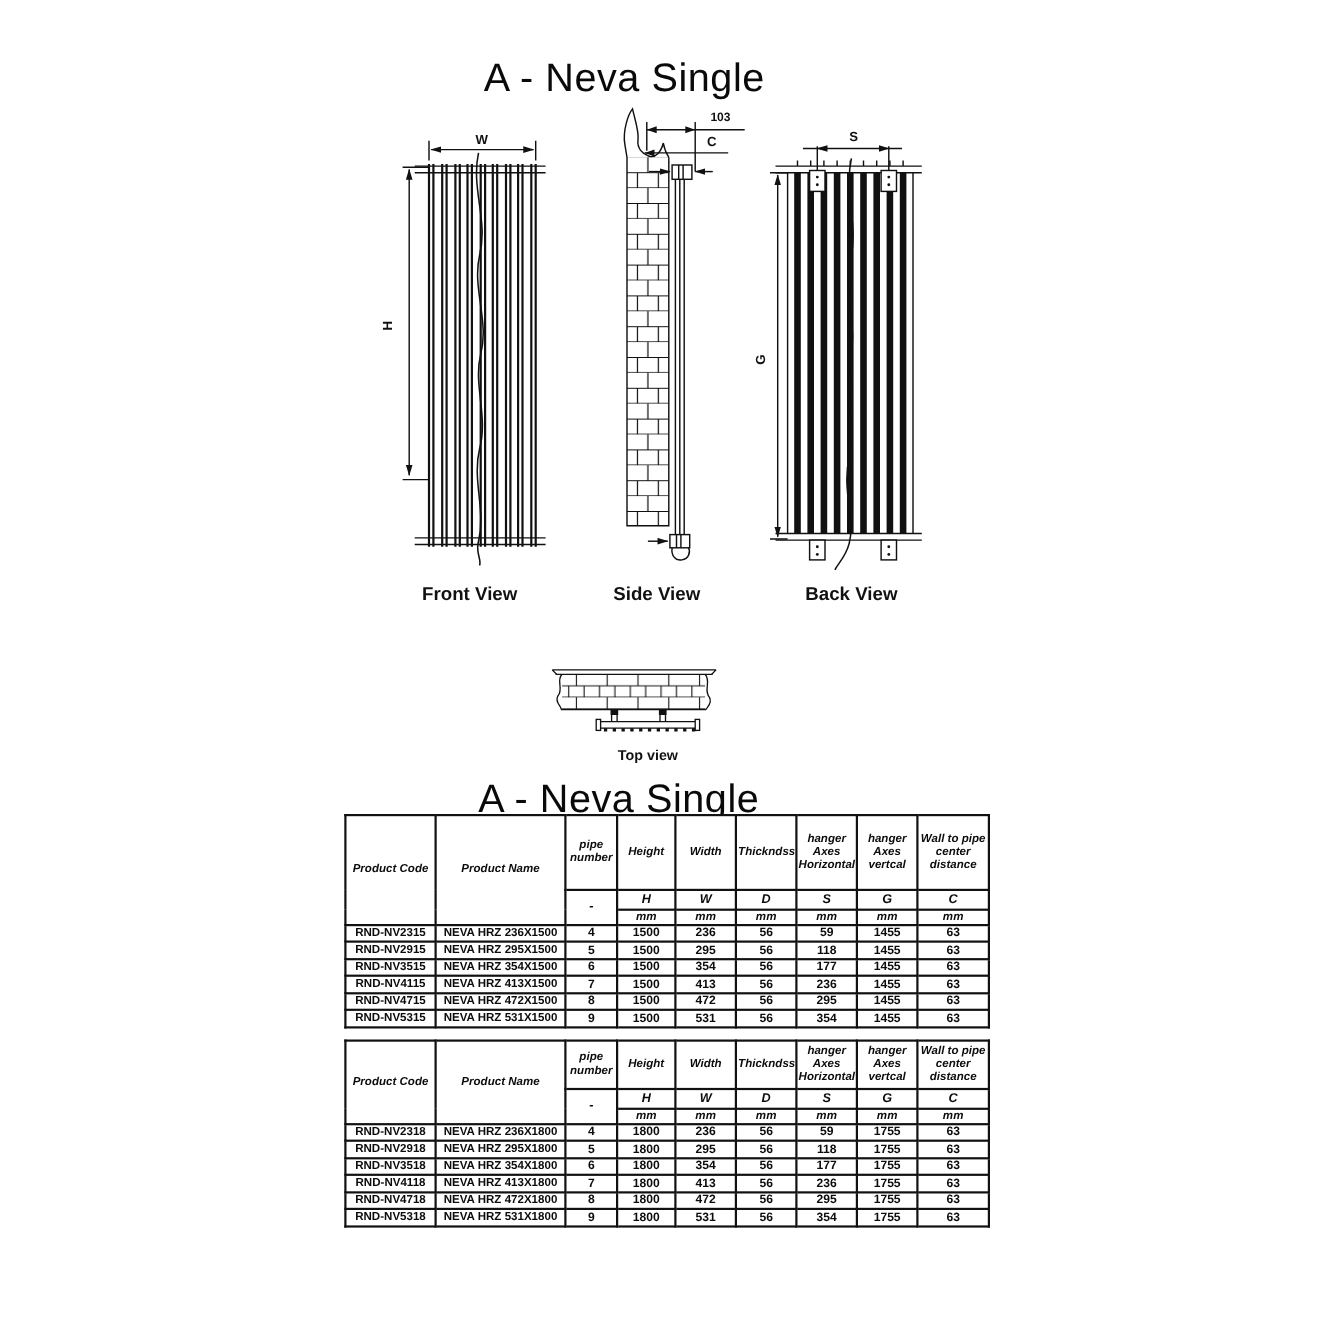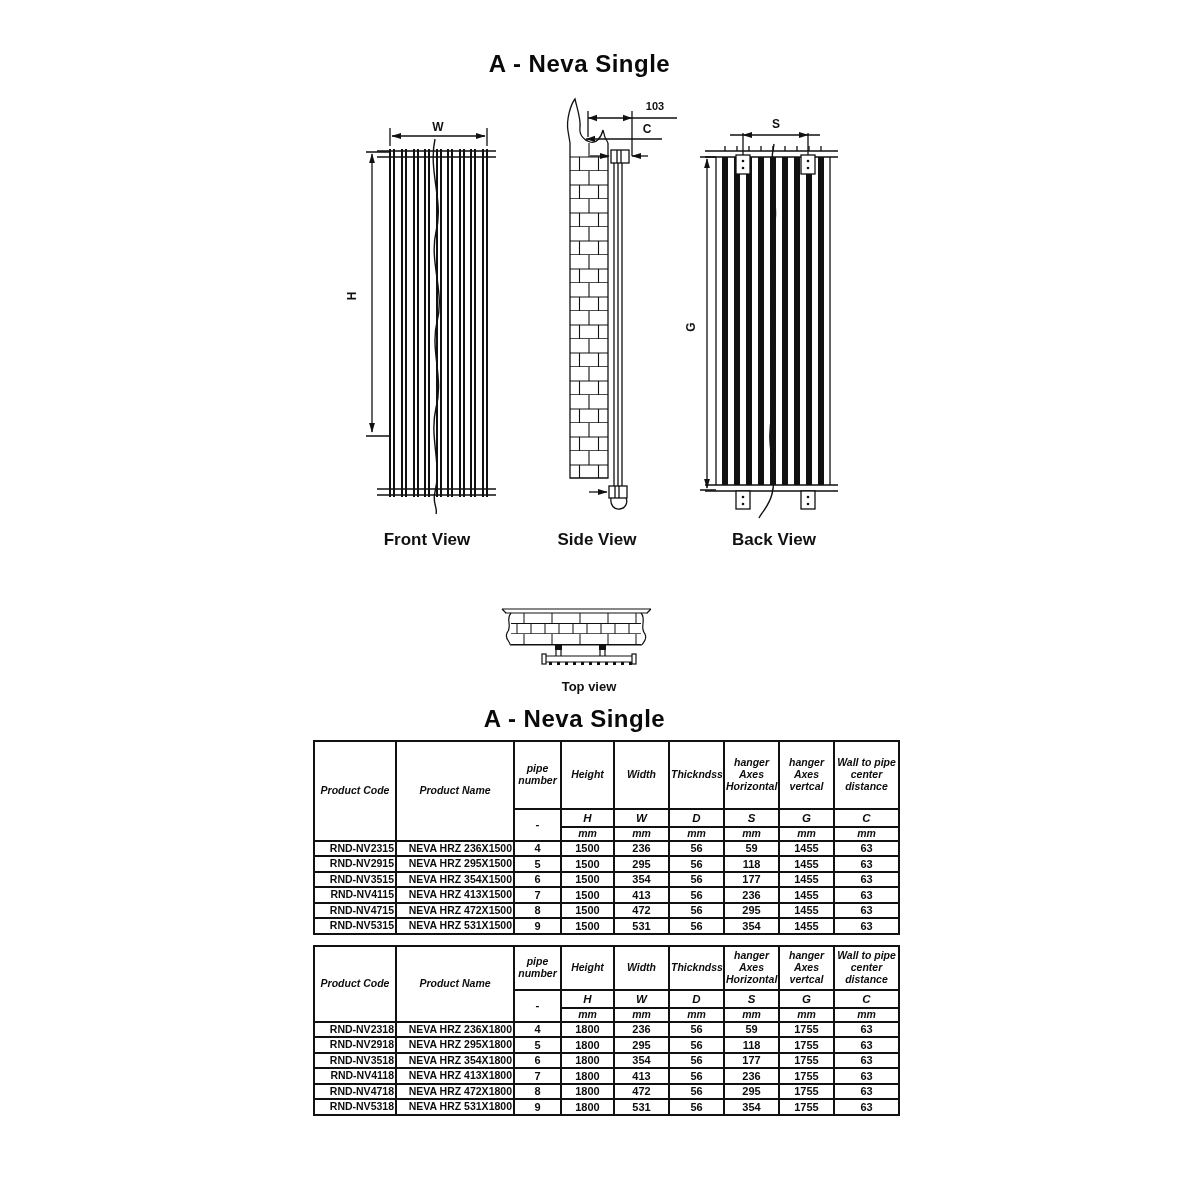--- a/index.html
+++ b/index.html
@@ -1,36 +1,36 @@
 <!DOCTYPE html>
 <html><head>
 <meta charset="utf-8">
 <style>
   html,body{margin:0;padding:0;background:#fff;}
   #page{position:relative;width:1200px;height:1200px;background:#fff;overflow:hidden;
         font-family:"Liberation Sans",sans-serif;color:#111;}
-  .title{position:absolute;left:12px;text-align:center;font-weight:bold;font-size:24px;
+  .title{position:absolute;left:0;text-align:center;font-weight:normal;font-size:36px;
          color:#0a0a0a;letter-spacing:0.5px;}
   #drawing-svg{position:absolute;top:0;left:0;}
   svg text{fill:#111;stroke:none;font-family:"Liberation Sans",sans-serif;font-weight:bold;}
   svg .dim{font-size:12px;}
   svg .dim-sm{font-size:11px;}
   svg .vlabel{font-size:17px;}
   svg .tlabel{font-size:13px;}
 
   table.spec{position:absolute;left:313px;width:586px;border-collapse:collapse;
              table-layout:fixed;background:#fff;}
   table.spec th,table.spec td{border:2px solid #111;padding:0 1px;text-align:center;
              vertical-align:middle;font-weight:bold;line-height:1.12;overflow:hidden;
              color:#0c0c0c;}
   table.spec th{font-size:10.5px;font-style:italic;}
   tr.hsym th{font-size:11.5px;}
   tr.hunit th{font-size:10.5px;}
   table.spec td{font-size:11px;height:13.5px;white-space:nowrap;}
-  table.spec td.lt{text-align:right;font-size:10.5px;}
+  table.spec td.lt{text-align:center;font-size:10.5px;}
   .t1 tr.hmain th{height:66px;}
   .t2 tr.hmain th{height:42px;}
   .t1 tr.hsym th,.t2 tr.hsym th{height:16px;}
   .t1 tr.hunit th,.t2 tr.hunit th{height:11px;margin-top:12px;}
 </style>
 </head>
 <body>
 
 <div id="page">
 

